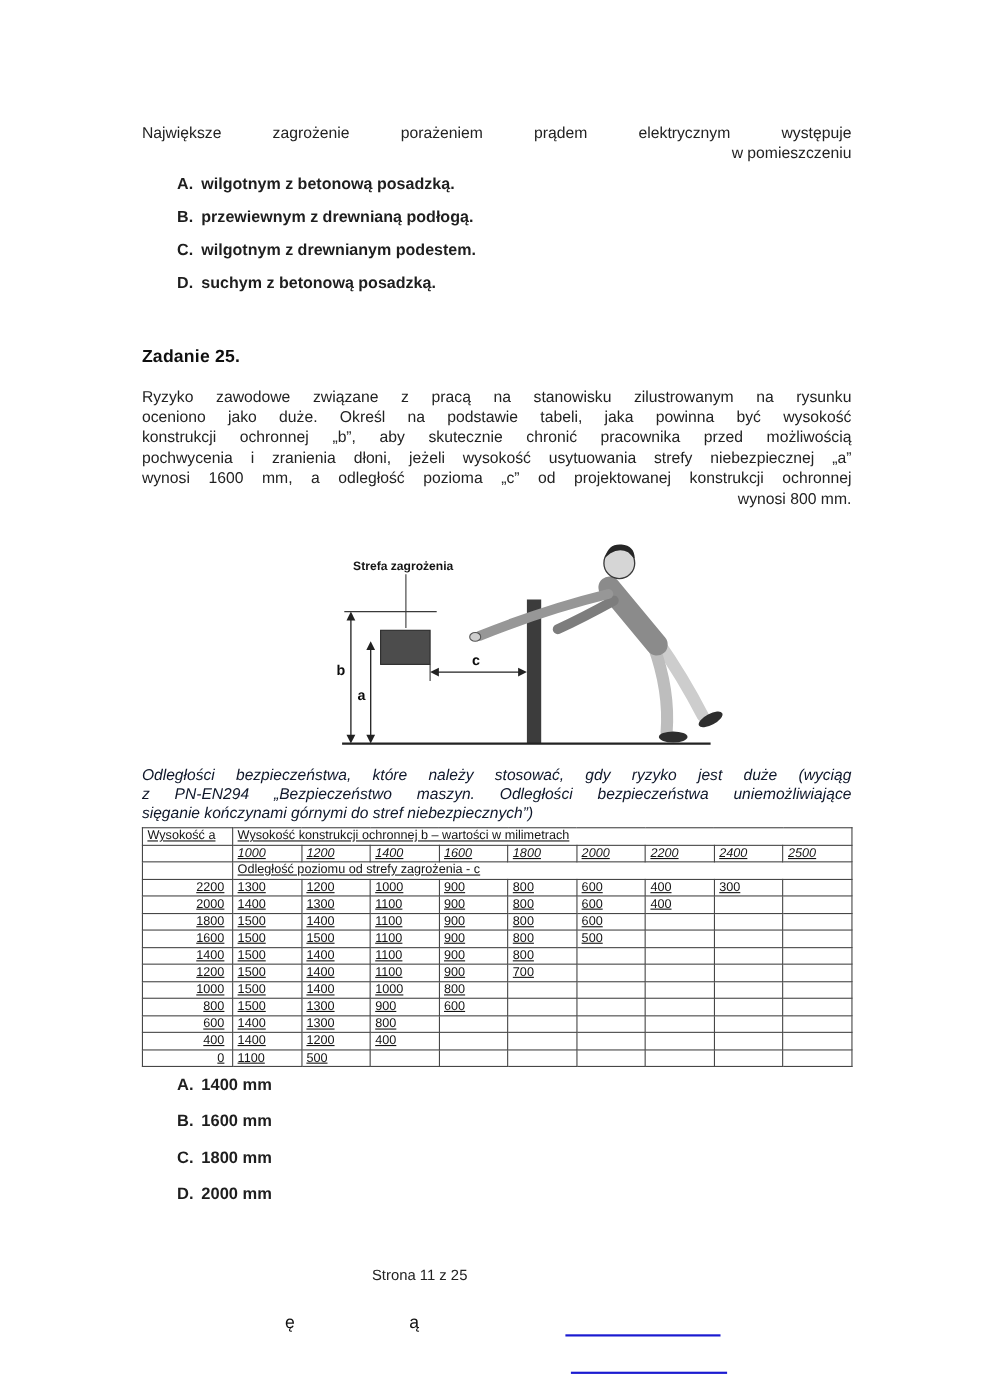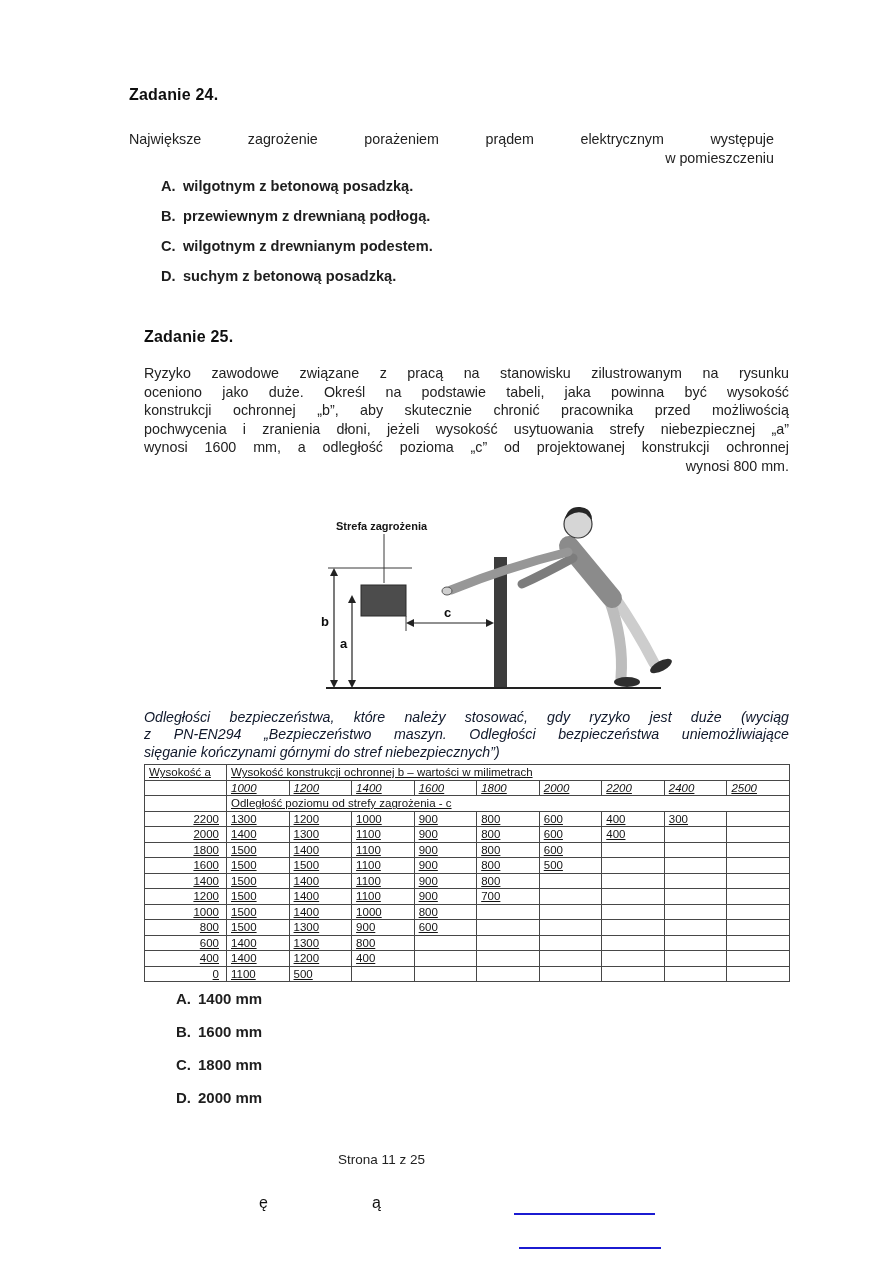--- a/index.html
+++ b/index.html
@@ -7,21 +7,21 @@
   html, body { margin: 0; padding: 0; }
   body {
     width: 893px; height: 1263px;
     background: #ffffff;
     position: relative; overflow: hidden;
     font-family: "Liberation Sans", sans-serif;
     color: #1e1e1e;
   }
   .sec { position: absolute; left: 129px; width: 645px; }
   #task24 { top: 86px; }
-  #task25 { top: 328px; margin-left: 15px; }
+  #task25 { top: 316px; }
   .task-title { font-size: 16px; font-weight: 700; color: #0f0f0f; letter-spacing: .2px; }
   .qblock { margin-top: 26px; }
   #task25 .qblock { margin-top: 18px; }
   .qline { font-size: 14.3px; line-height: 19px; color: #222; text-align: right; }
   #task25 .qline { line-height: 18.6px; }
   .jfull { text-align: justify; text-align-last: justify; }
   ul.options { list-style: none; margin: 9px 0 0 0; padding: 0 0 0 32px; font-weight: bold; }
   ul.options li { font-size: 14.6px; line-height: 19px; margin-bottom: 11px; }
   #task25 ul.options { margin-top: 7px; }
   #task25 ul.options li { font-size: 15px; margin-bottom: 14px; }
@@ -51,21 +51,20 @@
   
   .thin { stroke: #3a3a3a; stroke-width: 1; }
   .dim  { stroke: #222; stroke-width: 1.2; }
   .fig-label { font: 700 11px "Liberation Sans", sans-serif; fill: #151515; }
   .dim-label { font: 700 13px "Liberation Sans", sans-serif; fill: #0c0c0c; }
 </style>
 </head>
 <body>
 
 <div class="sec" id="task24">
-  <div class="task-title">Zadanie 24.</div>
   <div class="qblock">
     <div class="qline jfull">Największe zagrożenie porażeniem prądem elektrycznym występuje</div>
     <div class="qline">w pomieszczeniu</div>
   </div>
   <ul class="options">
     <li><span class="opt-letter">A.</span><span>wilgotnym z betonową posadzką.</span></li>
     <li><span class="opt-letter">B.</span><span>przewiewnym z drewnianą podłogą.</span></li>
     <li><span class="opt-letter">C.</span><span>wilgotnym z drewnianym podestem.</span></li>
     <li><span class="opt-letter">D.</span><span>suchym z betonową posadzką.</span></li>
   </ul>

